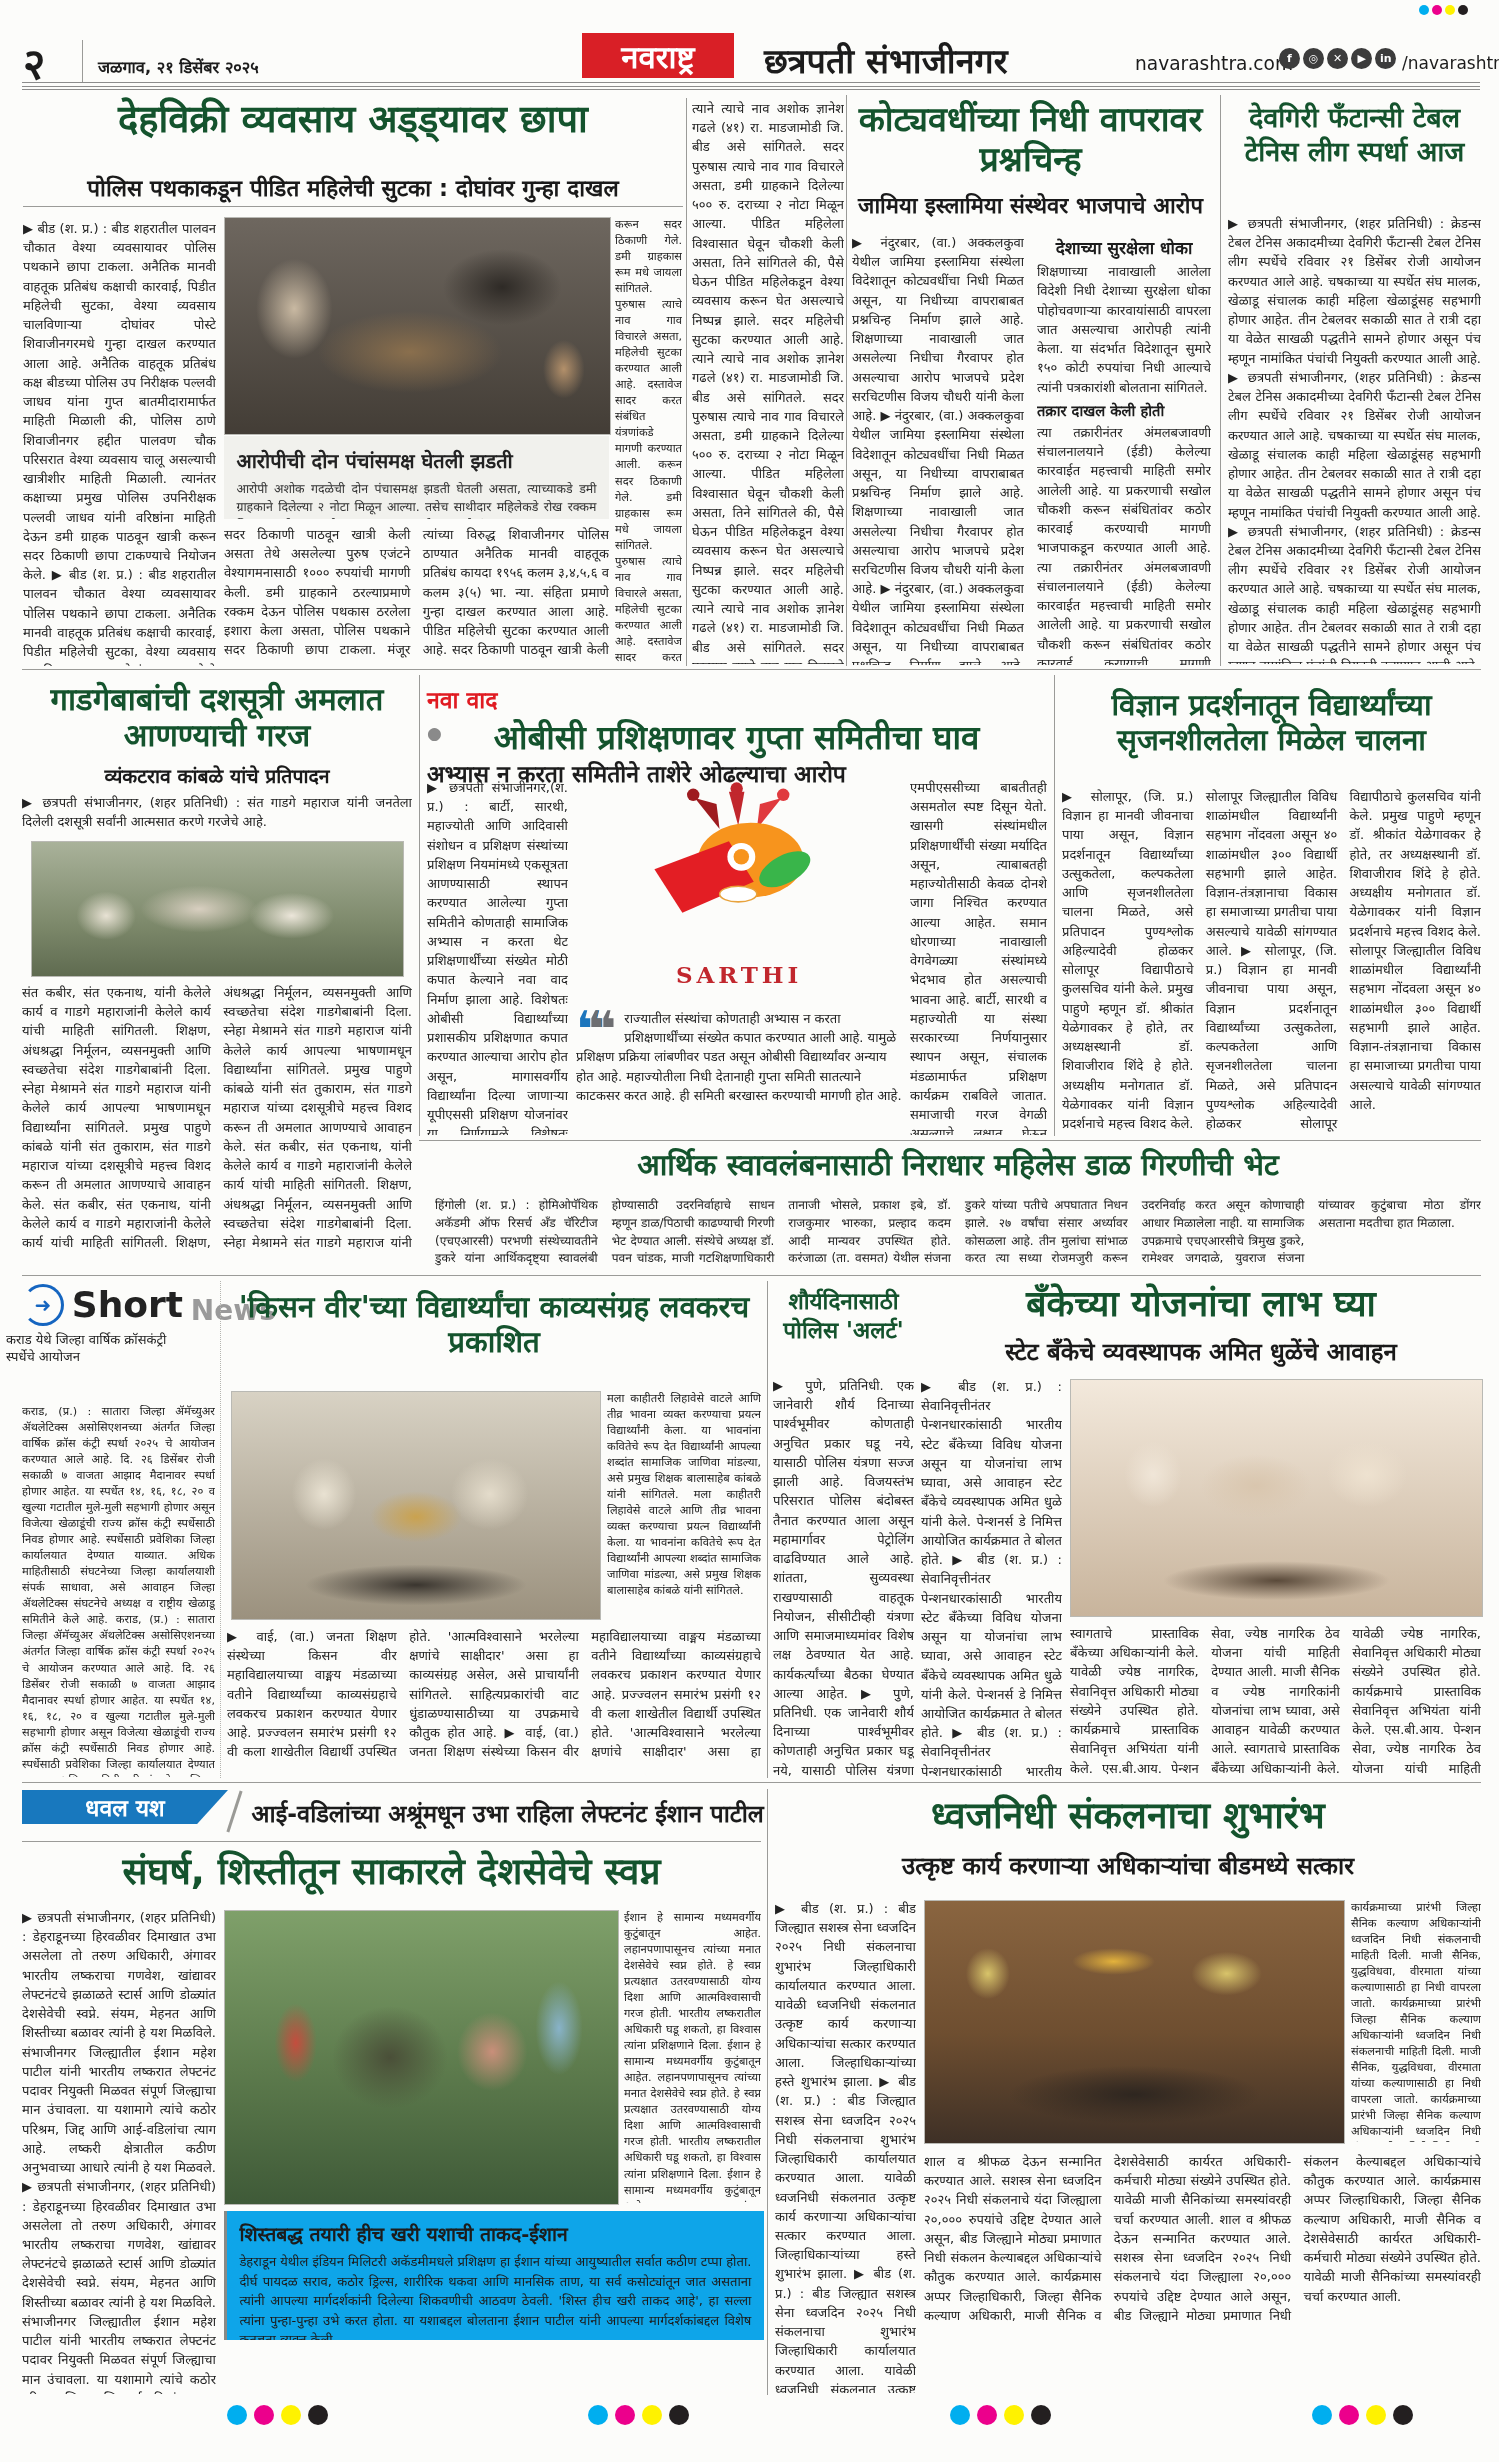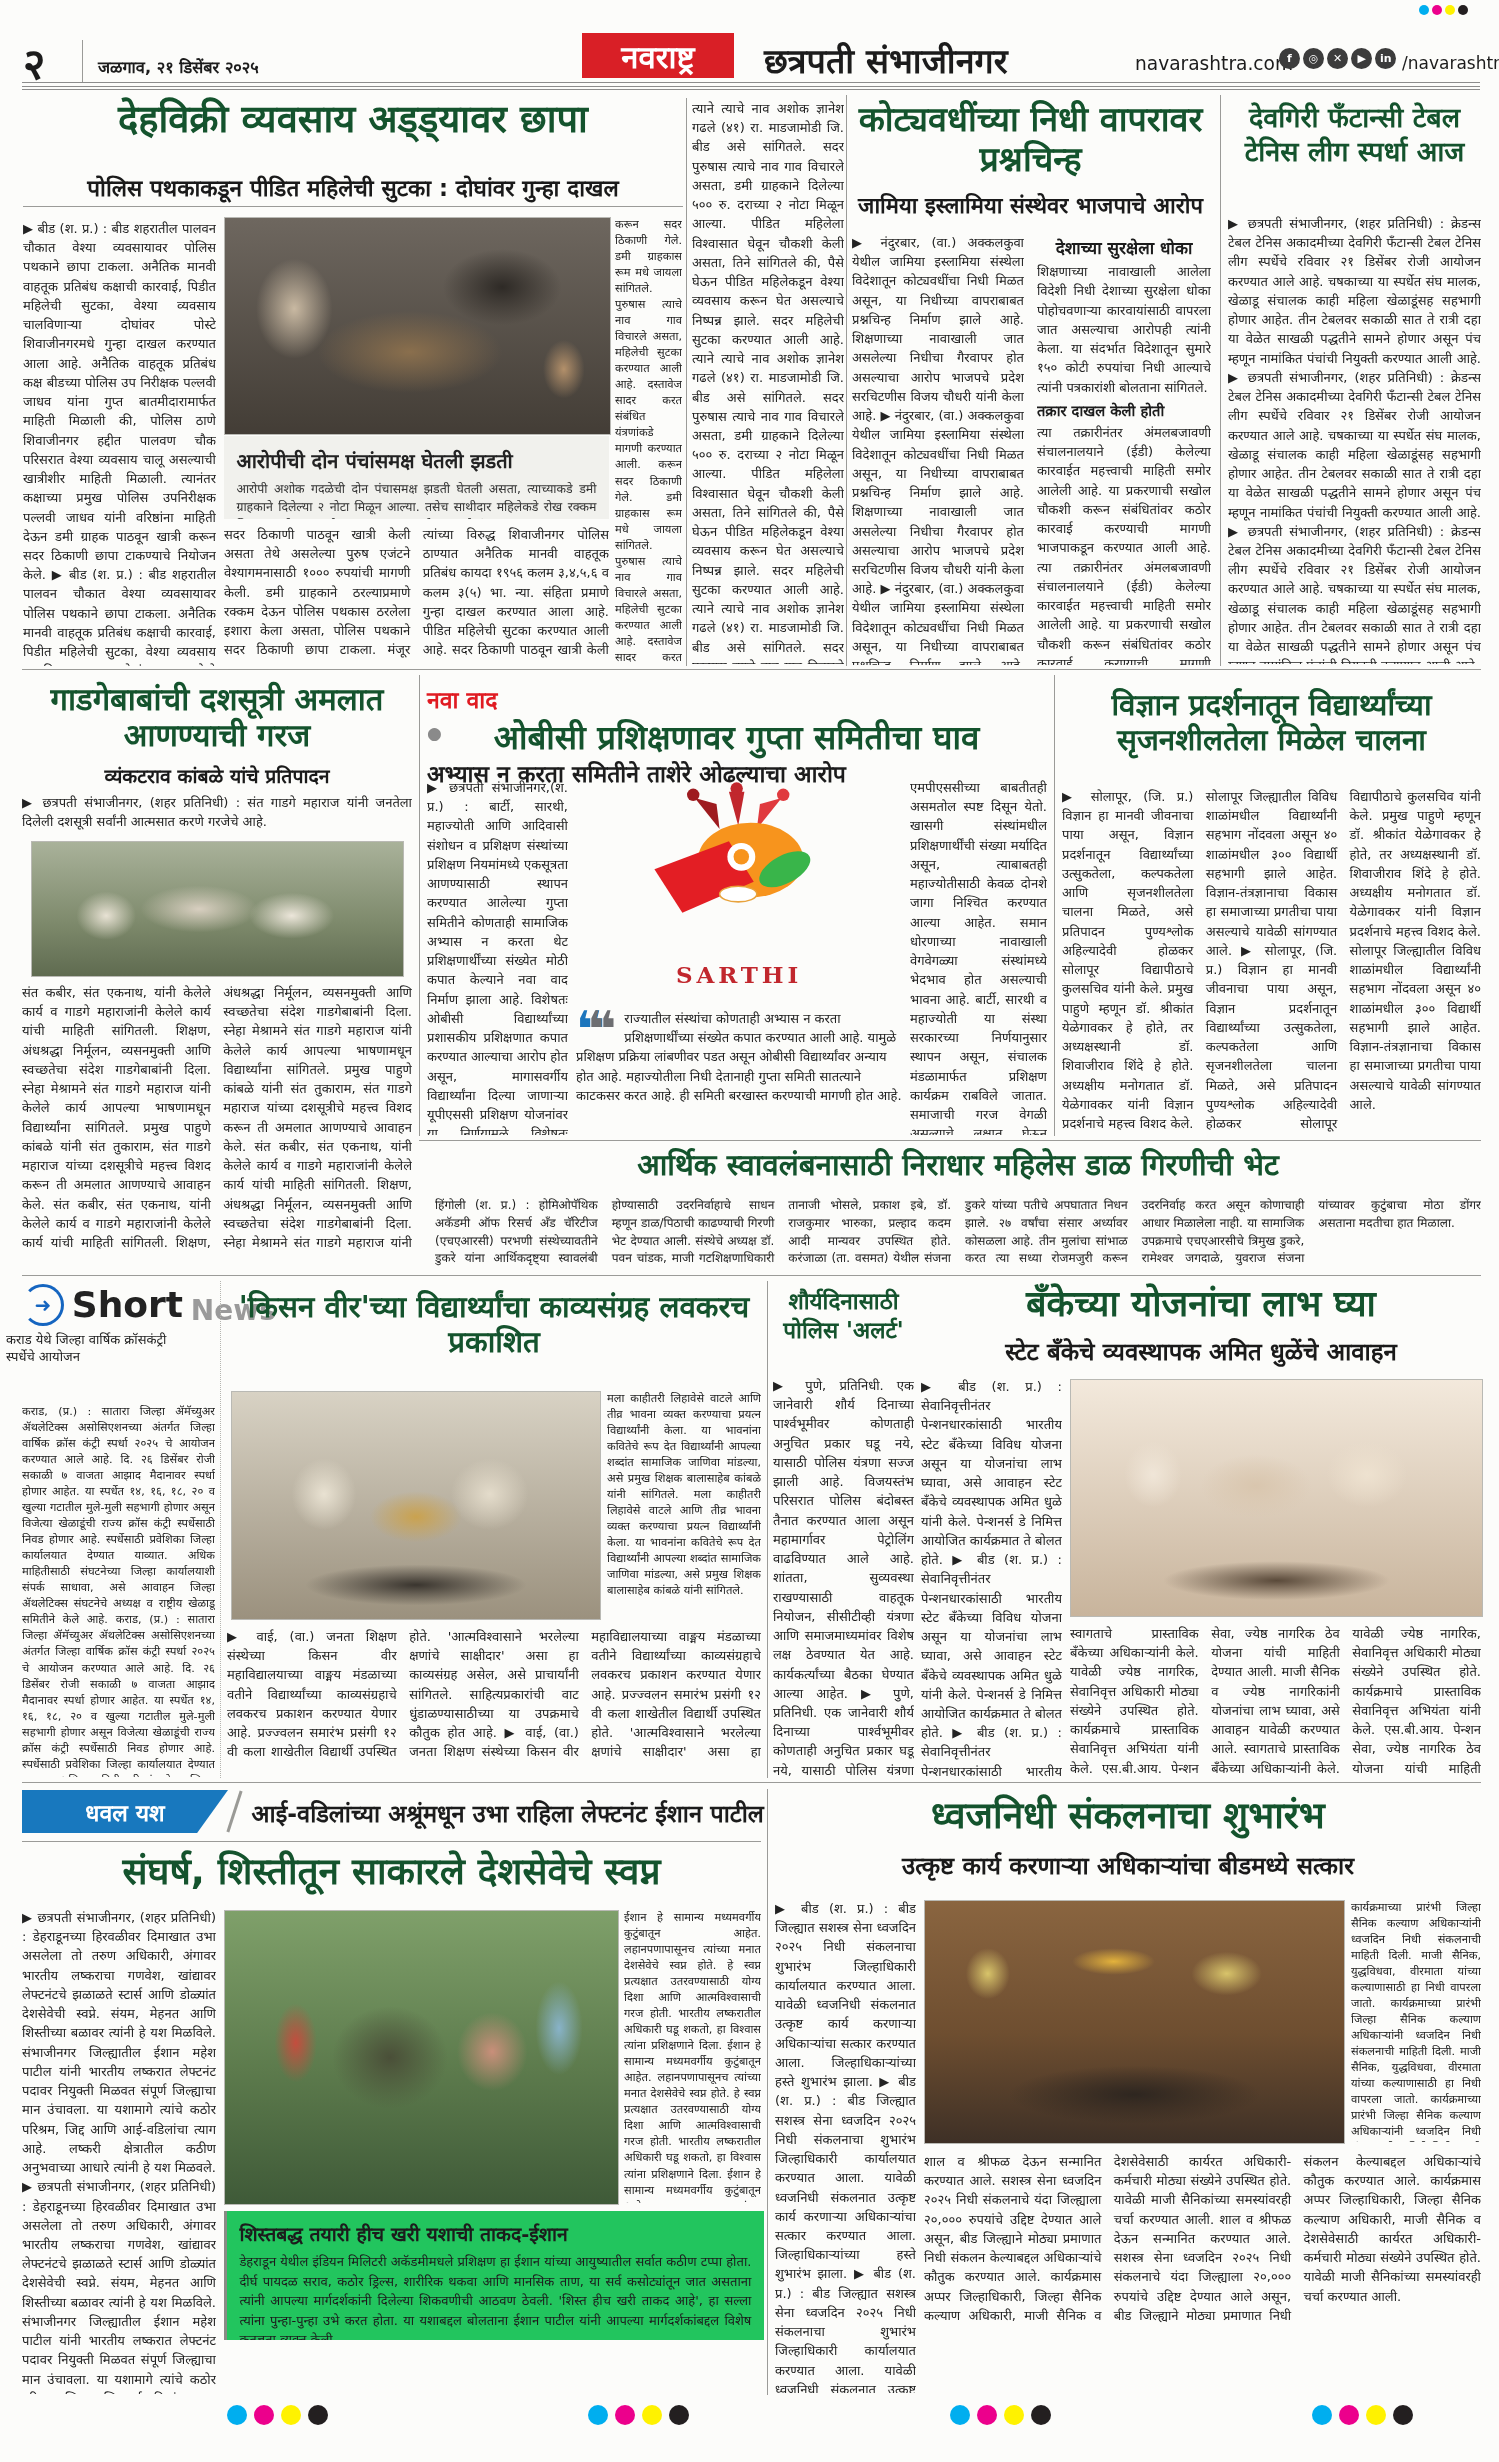--- a/index.html
+++ b/index.html
@@ -26,21 +26,21 @@
   .icon-dot{width:21px;height:21px;border-radius:50%;background:#3c3c3c;color:#fff;display:inline-flex;
             align-items:center;justify-content:center;font-size:11px;font-weight:bold;margin-right:3.1px;}
   .kicker{display:flex;align-items:baseline;justify-content:center;gap:11px;font-weight:bold;flex-direction:column;}
   .kicker .red{color:#e01b22;}
   .kicker .dot{color:#8a8a8a;font-size:17px;transform:translateY(-3.1px);}
   .badge{background:#1878be;color:#fff;font-weight:bold;font-size:23px;display:flex;align-items:center;
          justify-content:center;clip-path:polygon(0 0,100% 0,85% 100%,0 100%);}
   .slash{width:3.1px;background:#9a9a96;transform:rotate(18deg);}
   .qm{font-size:50px;line-height:0.6;font-weight:bold;float:left;margin:6.2px 7.8px 0 0;}
   .qb{color:#1c75bc;} .qg{color:#6d6e71;margin-left:-26px;}
-  .creambox{background:#22c55e;padding:7.8px 12.4px;overflow:hidden;border-left:3.9px solid #8a8a86;}
+  .creambox{background:#0ea5e9;padding:7.8px 12.4px;overflow:hidden;border-left:3.9px solid #8a8a86;}
   .creambox .ct{font-size:19.4px;font-weight:bold;margin:1.6px 0 4.7px 0;}
   .creambox .cx{font-size:13px;line-height:1.5;text-align:justify;}
   .regdot{width:20px;height:20px;border-radius:50%;display:inline-block;margin-right:7px;}
   .sn-brand{display:flex;align-items:center;gap:7.8px;}
   .sn-bold{font-size:36px;font-weight:bold;color:#222;}
   .sn-light{font-size:28px;font-weight:bold;color:#9a9a9a;margin-top:12px;}
   .sn-circ{width:36px;height:36px;border-radius:50%;border:3.9px solid #1565c0;display:flex;align-items:center;
            justify-content:center;color:#1565c0;font-size:20px;font-weight:bold;border-left-color:transparent;}
   .innerhead{font-weight:bold;font-size:14.7px;margin:3.1px 0;}
   .sarthi-text{color:#c1272d;font-weight:bold;font-family:"DejaVu Serif",serif;letter-spacing:3.9px;font-size:23px;text-align:center;}
@@ -182,21 +182,21 @@
   <div class="abs photo" style="left:1070px;top:1379px;width:411px;height:236px;background:
       radial-gradient(closest-side at 20% 40%,#f0e6d8 0%,transparent 35%),
       radial-gradient(closest-side at 45% 45%,#d9c6ae 0%,transparent 30%),
       radial-gradient(closest-side at 72% 40%,#eee2d0 0%,transparent 35%),
       radial-gradient(closest-side at 50% 85%,#5a4a3a 0%,transparent 55%),
       linear-gradient(180deg,#f3e9dc,#c8b49c);"></div>
   <div class="abs body c3" style="left:1070px;top:1624px;width:411px;height:154px;">स्वागताचे प्रास्ताविक बँकेच्या अधिकाऱ्यांनी केले. यावेळी ज्येष्ठ नागरिक, सेवानिवृत्त अधिकारी मोठ्या संख्येने उपस्थित होते. कार्यक्रमाचे प्रास्ताविक सेवानिवृत्त अभियंता यांनी केले. एस.बी.आय. पेन्शन सेवा, ज्येष्ठ नागरिक ठेव योजना यांची माहिती देण्यात आली. माजी सैनिक व ज्येष्ठ नागरिकांनी योजनांचा लाभ घ्यावा, असे आवाहन यावेळी करण्यात आले. स्वागताचे प्रास्ताविक बँकेच्या अधिकाऱ्यांनी केले. यावेळी ज्येष्ठ नागरिक, सेवानिवृत्त अधिकारी मोठ्या संख्येने उपस्थित होते. कार्यक्रमाचे प्रास्ताविक सेवानिवृत्त अभियंता यांनी केले. एस.बी.आय. पेन्शन सेवा, ज्येष्ठ नागरिक ठेव योजना यांची माहिती देण्यात आली. माजी सैनिक व ज्येष्ठ नागरिकांनी योजनांचा लाभ घ्यावा, असे आवाहन यावेळी करण्यात आले.</div>
 
   <div class="abs hrule" style="left:22px;top:1782px;width:1459px;"></div>
 
-  <div class="abs badge" style="left:22px;top:1790px;width:206px;height:43px;">धवल यश</div>
+  <div class="abs badge" style="left:22px;top:1790px;width:206px;height:34px;">धवल यश</div>
   <div class="abs slash" style="left:233px;top:1790px;height:43px;"></div>
   <div class="abs fitline" style="left: 247px; top: 1796px; width: 514px; font-size: 24px; font-weight: bold; display: block; transform-origin: center center; transform: scaleX(0.982196);">आई-वडिलांच्या अश्रूंमधून उभा राहिला लेफ्टनंट ईशान पाटील</div>
   <div class="abs hrule" style="left:22px;top:1841px;width:739px;"></div>
   <div class="abs hl fitline" style="left: 22px; top: 1851px; width: 739px; font-size: 37px; display: block;">संघर्ष, शिस्तीतून साकारले देशसेवेचे स्वप्न</div>
   <div class="abs body" style="left:22px;top:1908px;width:194px;height:486px;">▶ छत्रपती संभाजीनगर, (शहर प्रतिनिधी) : डेहराडूनच्या हिरवळीवर दिमाखात उभा असलेला तो तरुण अधिकारी, अंगावर भारतीय लष्कराचा गणवेश, खांद्यावर लेफ्टनंटचे झळाळते स्टार्स आणि डोळ्यांत देशसेवेची स्वप्ने. संयम, मेहनत आणि शिस्तीच्या बळावर त्यांनी हे यश मिळविले. संभाजीनगर जिल्ह्यातील ईशान महेश पाटील यांनी भारतीय लष्करात लेफ्टनंट पदावर नियुक्ती मिळवत संपूर्ण जिल्ह्याचा मान उंचावला. या यशामागे त्यांचे कठोर परिश्रम, जिद्द आणि आई-वडिलांचा त्याग आहे. लष्करी क्षेत्रातील कठीण अनुभवाच्या आधारे त्यांनी हे यश मिळवले. ▶ छत्रपती संभाजीनगर, (शहर प्रतिनिधी) : डेहराडूनच्या हिरवळीवर दिमाखात उभा असलेला तो तरुण अधिकारी, अंगावर भारतीय लष्कराचा गणवेश, खांद्यावर लेफ्टनंटचे झळाळते स्टार्स आणि डोळ्यांत देशसेवेची स्वप्ने. संयम, मेहनत आणि शिस्तीच्या बळावर त्यांनी हे यश मिळविले. संभाजीनगर जिल्ह्यातील ईशान महेश पाटील यांनी भारतीय लष्करात लेफ्टनंट पदावर नियुक्ती मिळवत संपूर्ण जिल्ह्याचा मान उंचावला. या यशामागे त्यांचे कठोर परिश्रम, जिद्द आणि आई-वडिलांचा त्याग आहे. लष्करी क्षेत्रातील कठीण अनुभवाच्या आधारे त्यांनी हे यश मिळवले.</div>
   <div class="abs photo" style="left:224px;top:1910px;width:393px;height:293px;background:
       radial-gradient(closest-side at 18% 45%,#c44d3e 0%,transparent 30%),
       radial-gradient(closest-side at 42% 50%,#4a4f38 0%,transparent 35%),
       radial-gradient(closest-side at 68% 48%,#c98f7a 0%,transparent 28%),
       radial-gradient(closest-side at 85% 40%,#88b3c9 0%,transparent 40%),

